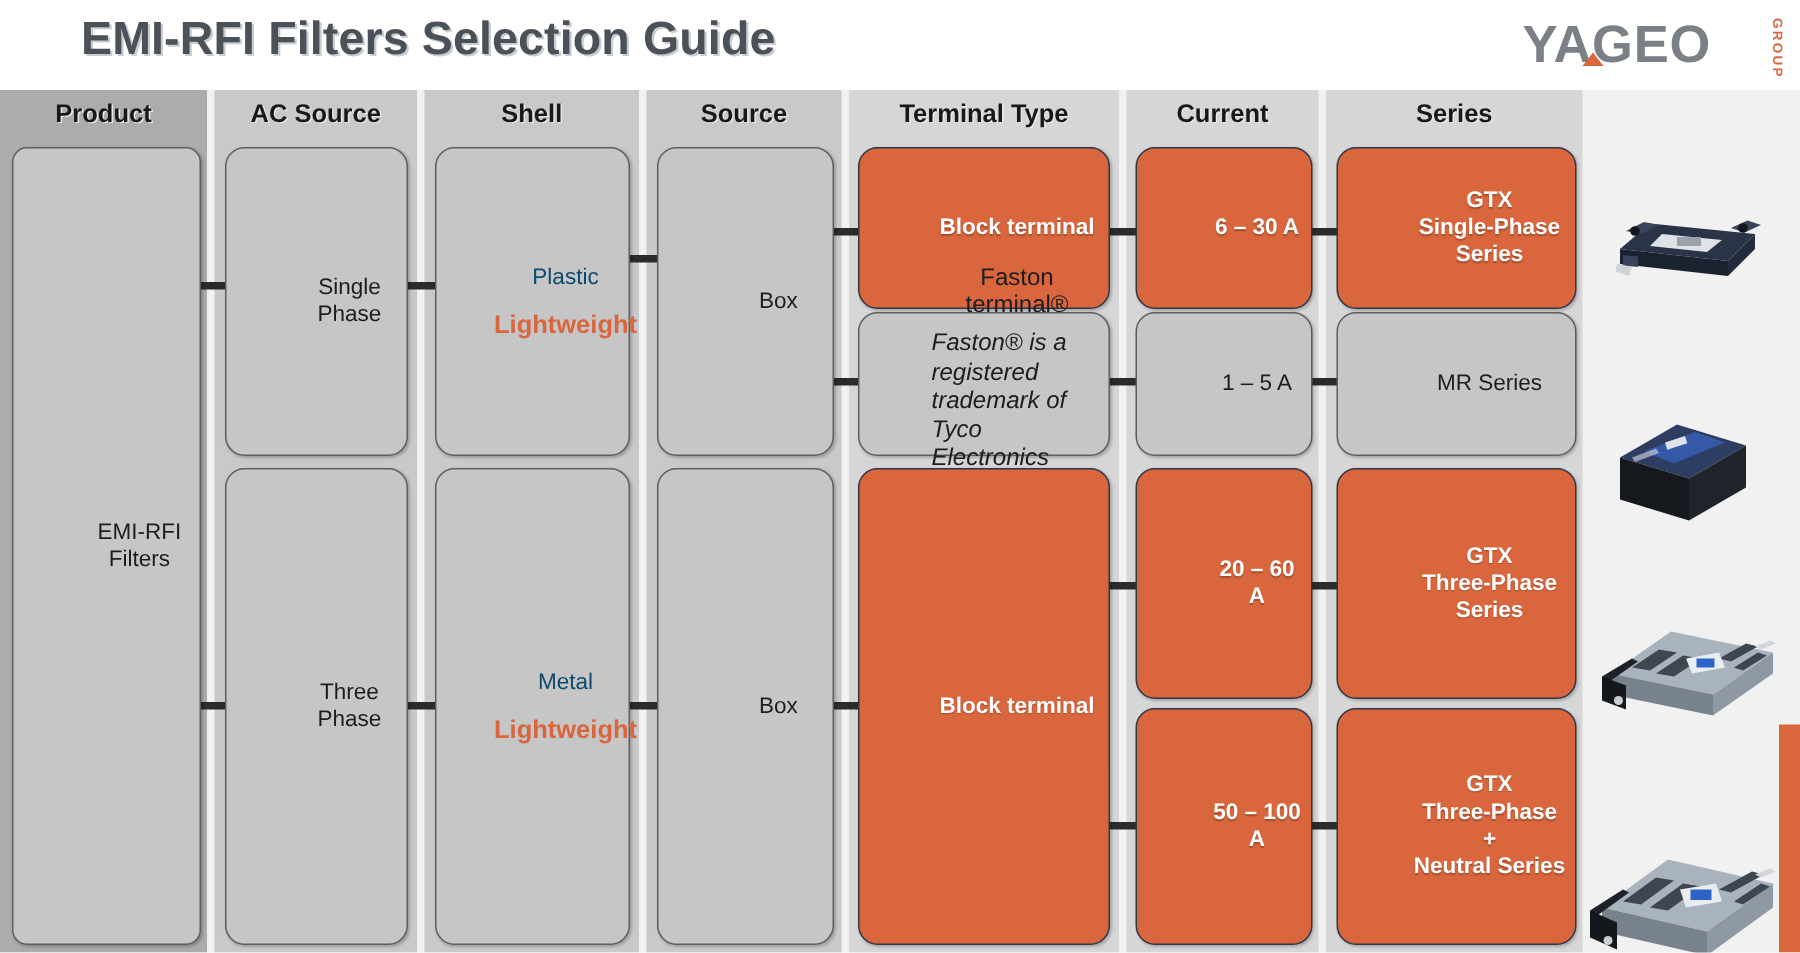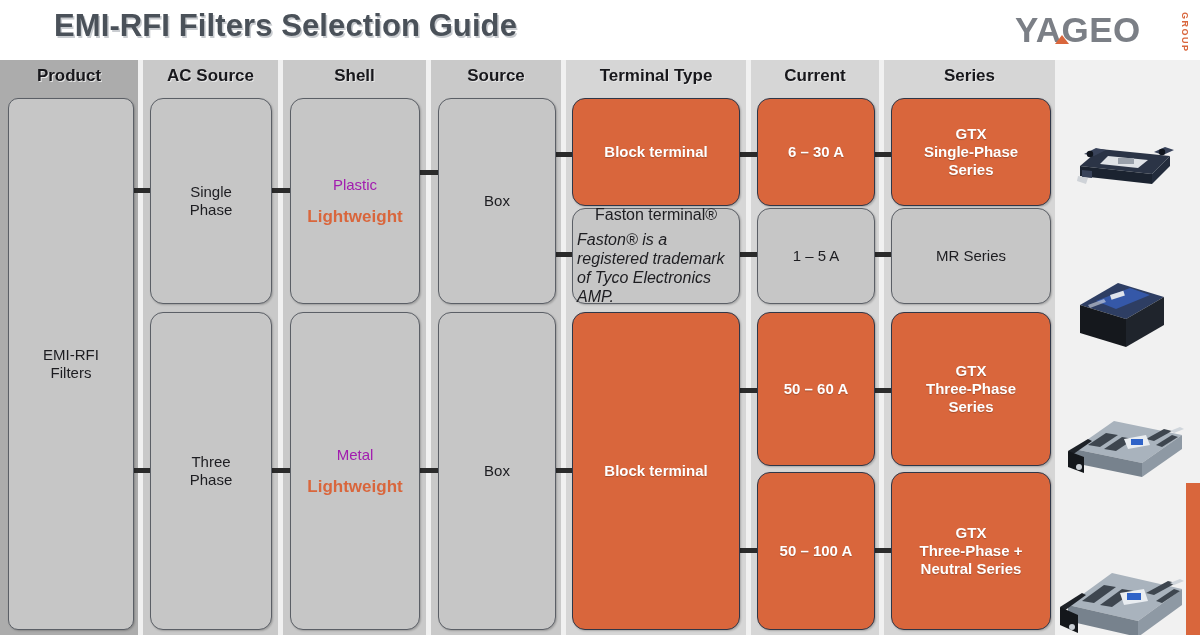--- a/index.html
+++ b/index.html
@@ -46,31 +46,31 @@
   .col-head{
     position:absolute;left:0;right:0;top:6px;height:26px;
     text-align:center;font-size:17px;font-weight:bold;color:#18181c;
     text-shadow:1px 1px 0 #e7e7e7;
   }
 
   
   .node{
     position:absolute;border:1.4px solid #3b4252;border-radius:13px;
     box-sizing:border-box;display:flex;align-items:center;justify-content:center;
-    text-align:center;box-shadow:1px 1px 2px rgba(0,0,0,.22);
+    text-align:center;box-shadow:1px 1px 2px rgba(0,0,0,.22);padding-left:44px;
   }
   .node.gray{background:#c6c6c6;border-color:#5b5f66;}
   .node.orange{background:#d9663c;border-color:#2f3748;}
   .node .label{padding:0 6px;line-height:1.22;}
 
   .gray .label{color:#1d1d21;font-size:15px;font-weight:normal;}
   .orange .label{color:#ffffff;font-size:15px;font-weight:bold;text-shadow:0 1px 1px rgba(0,0,0,.25);}
 
   .sub-orange{color:#d9663c;font-weight:bold;font-size:17px;display:block;margin-top:14px;}
-  .plain-top{display:block;font-size:15px;color:#a21caf;}
+  .plain-top{display:block;font-size:15px;color:#0c4a6e;}
 
   .footnote{
     display:block;font-size:16px;font-style:italic;color:#1d1d21;
     line-height:1.2;margin-top:6px;text-align:left;padding:0 4px;
   }
   .fast-main{display:block;font-size:16px;color:#1d1d21;}
 
   
   .link{position:absolute;height:5px;background:#2b2b2b;border-radius:1px;}
 
@@ -190,21 +190,21 @@
     <span class="label">Block terminal</span>
   </div>
 
   <div class="node orange" style="left:757px;top:38px;width:118px;height:108px;">
     <span class="label">6 – 30 A</span>
   </div>
   <div class="node gray" style="left:757px;top:148px;width:118px;height:96px;">
     <span class="label">1 – 5 A</span>
   </div>
   <div class="node orange" style="left:757px;top:252px;width:118px;height:154px;">
-    <span class="label">50 – 60 A</span>
+    <span class="label">20 – 60 A</span>
   </div>
   <div class="node orange" style="left:757px;top:412px;width:118px;height:158px;">
     <span class="label">50 – 100 A</span>
   </div>
 
   <div class="node orange" style="left:891px;top:38px;width:160px;height:108px;">
     <span class="label" style="white-space:pre-line;">GTX
 Single-Phase
 Series</span>
   </div>

